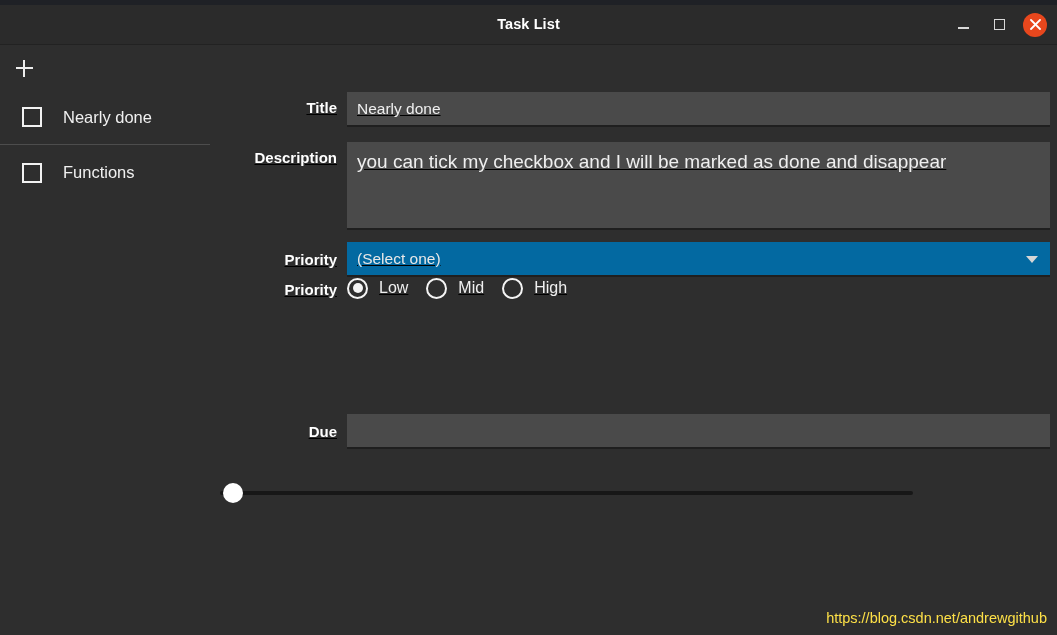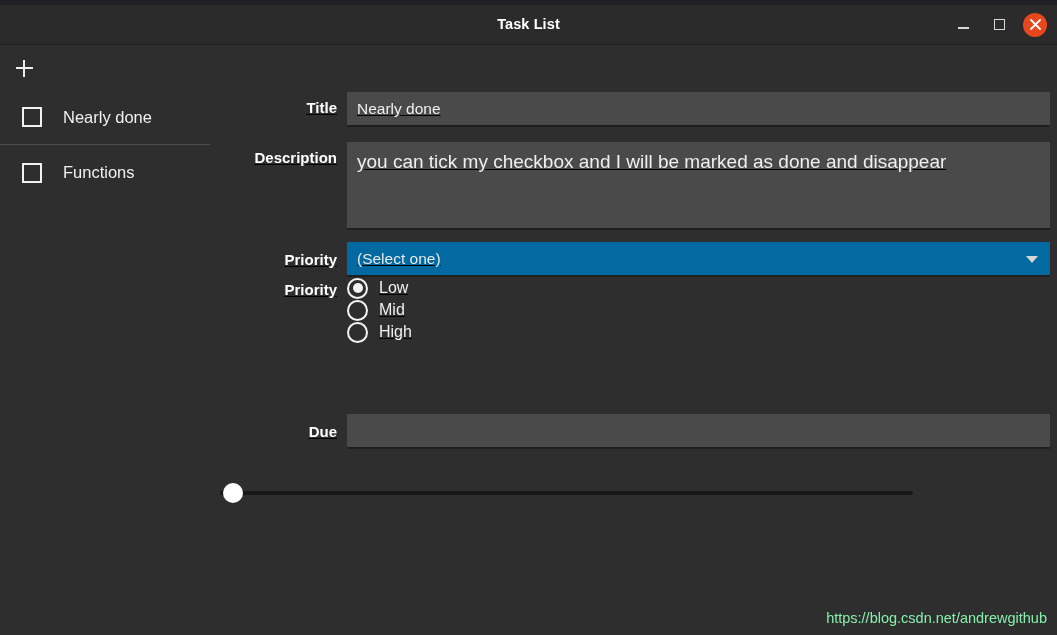--- a/index.html
+++ b/index.html
@@ -254,22 +254,22 @@
     border-right: 6px solid transparent;
     border-top: 7px solid #d6d6d6;
   }
 
   
   .row-priority { left: 0; top: 231px; }
   .row-priority .field-label { width: 127px; line-height: 26px; }
   .radio-group {
     margin-left: 10px;
     display: flex;
-    flex-direction: column;
-    gap: 0;
+    flex-direction: row;
+    gap: 18px;
   }
   .radio-row {
     display: flex;
     align-items: center;
     cursor: pointer;
     height: 22px;
   }
   .radio-mark {
     width: 21px;
     height: 21px;
@@ -328,21 +328,21 @@
     border-radius: 50%;
     background: #ffffff;
     cursor: grab;
   }
 
   
   .watermark {
     position: absolute;
     right: 10px;
     bottom: 9px;
-    color: #86efac;
+    color: #fde047;
     font-size: 14.5px;
     user-select: none;
   }
 </style>
 </head>
 <body>
 
 <div class="app-window">
 
   <div class="top-strip"></div>

